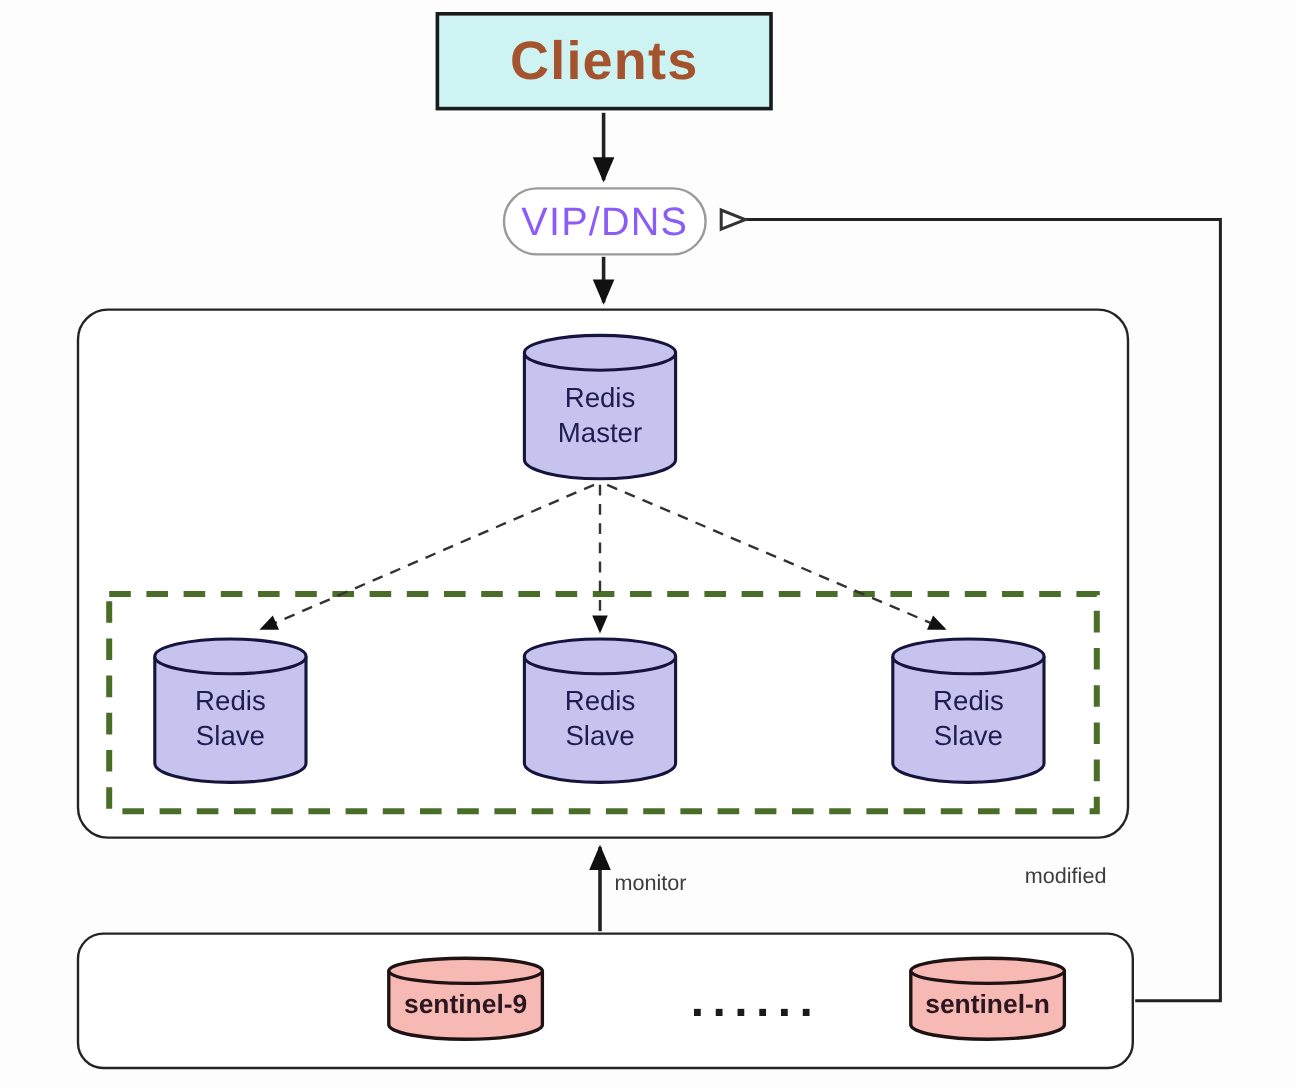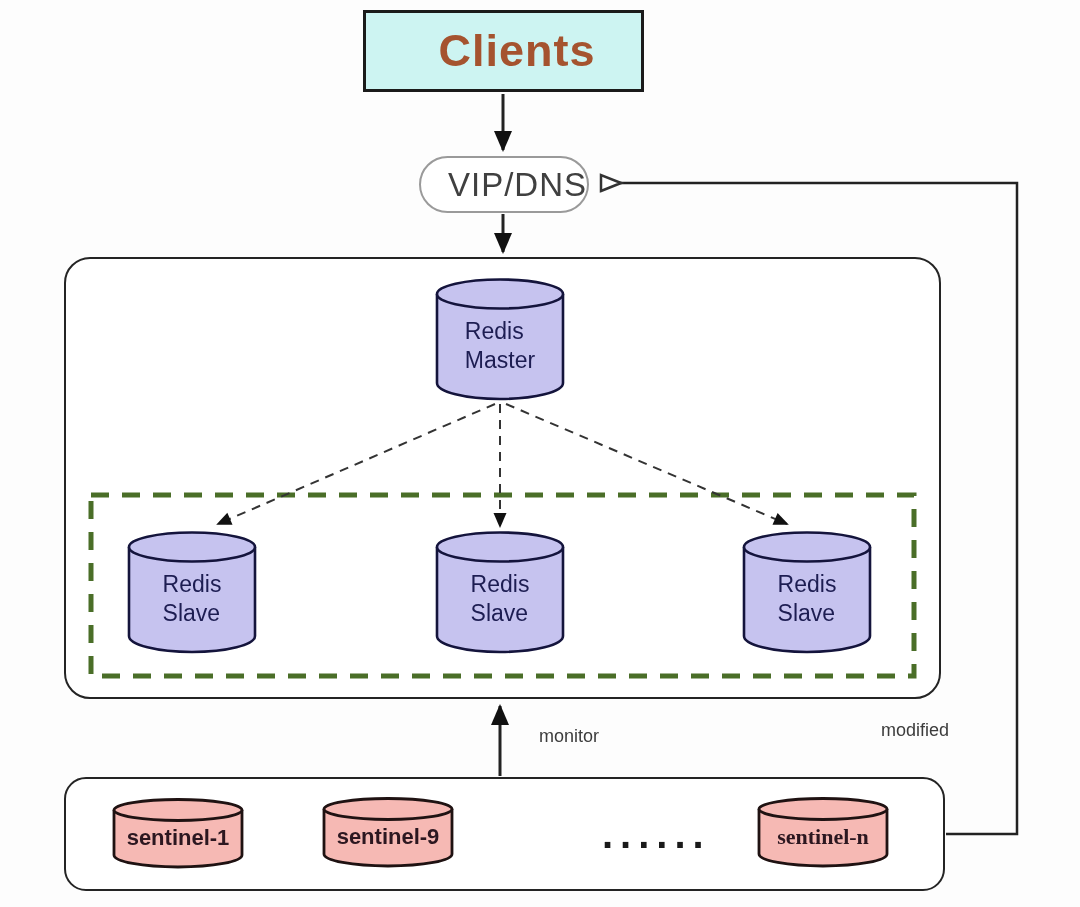--- a/index.html
+++ b/index.html
@@ -8,58 +8,58 @@
     font-family:"Liberation Sans", sans-serif;overflow:hidden;
   }
   .stage{position:absolute;inset:0;}
   
   .wires{position:absolute;left:0;top:0;width:1080px;height:907px;z-index:1;}
   .solid{stroke:var(--color-ink,#222);stroke-width:3;fill:none;}
   .thin{stroke:var(--color-ink,#2e2e2e);stroke-width:2.5;fill:none;}
   .dash{stroke:#333;stroke-width:2;fill:none;stroke-dasharray:9 7;}
   .green-dash{fill:none;stroke:var(--color-green,#4a6e28);stroke-width:5;stroke-dasharray:18 13;}
   
-  .node,.label,.cyl{position:absolute;z-index:2;box-sizing:border-box;padding-left:27px;}
+  .node,.label,.cyl{position:absolute;z-index:2;box-sizing:border-box;}
   .clients{
     left:363px;top:10px;width:281px;height:82px;
     background:var(--color-cyan,#cdf4f2);border:3px solid #1b1b1b;
     display:flex;align-items:center;justify-content:center;
     color:var(--color-brown,#a5532f);font-size:45px;font-weight:bold;letter-spacing:1px;
   }
   .vip{
     left:419px;top:156px;width:170px;height:57px;border-radius:29px;
     background:#fff;border:2px solid #9a9a9a;
     display:flex;align-items:center;justify-content:center;
-    color:#404040;font-size:33px;letter-spacing:1px;
+    color:#8b5cf6;font-size:33px;letter-spacing:1px;
   }
   .bigbox{
     left:64px;top:257px;width:877px;height:442px;border-radius:26px;
     background:#fff;border:2.5px solid #242424;z-index:0;
   }
   .sentinelbox{
     left:64px;top:777px;width:881px;height:114px;border-radius:22px;
     background:#fff;border:2.5px solid #242424;z-index:0;
   }
   
   .cyl svg{position:absolute;left:0;top:0;width:100%;height:100%;}
   .cyl-purple path,.cyl-purple ellipse{fill:var(--color-purple,#c6c3ef);stroke:#14143c;stroke-width:2.6;}
   .cyl-pink path,.cyl-pink ellipse{fill:var(--color-pink,#f6b9b4);stroke:#1f1212;stroke-width:2.8;}
   .cyl-label{
     position:absolute;inset:0;display:flex;align-items:center;justify-content:center;
-    text-align:left;white-space:pre-line;z-index:3;
+    text-align:center;white-space:pre-line;z-index:3;
   }
   .cyl-purple .cyl-label{color:var(--color-navy,#1d1d52);font-size:23px;line-height:1.25;padding-top:12px;}
   .cyl-pink .cyl-label{color:#2c1720;font-size:22px;font-weight:600;padding-top:6px;}
   .master{left:435px;top:277px;width:130px;height:125px;}
   .slave1{left:127px;top:530px;width:130px;height:125px;}
   .slave2{left:435px;top:530px;width:130px;height:125px;}
   .slave3{left:742px;top:530px;width:130px;height:125px;}
   .sent1{left:112px;top:797px;width:132px;height:76px;}
   .sent2{left:322px;top:796px;width:132px;height:76px;}
-  .sentn{left:757px;top:796px;width:132px;height:76px;font-family:Liberation Serif, serif;}
+  .sentn{left:757px;top:796px;width:132px;height:76px;}
   
   .edge-label{color:#3c3c3c;font-size:18px;z-index:2;}
   .monitor-label{left:512px;top:726px;}
   .modified-label{left:854px;top:720px;}
   .ellipsis{
     left:575px;top:812px;width:110px;text-align:center;z-index:2;
     color:#1a1a1a;font-size:40px;font-weight:bold;letter-spacing:7px;line-height:44px;
   }
 </style>
 </head>
@@ -134,27 +134,20 @@
 
   <div class="cyl cyl-purple slave3">
     <svg viewBox="0 0 130 125">
       <path d="M2,17 V106 A63,16 0 0 0 128,106 V17"></path>
       <ellipse cx="65" cy="17" rx="63" ry="14.5"></ellipse>
     </svg>
     <div class="cyl-label">Redis
 Slave</div>
   </div>
 
-  <div class="cyl cyl-pink sent1">
-    <svg viewBox="0 0 132 76">
-      <path d="M2,13 V58 A64,12 0 0 0 130,58 V13"></path>
-      <ellipse cx="66" cy="13" rx="64" ry="10.5"></ellipse>
-    </svg>
-    <div class="cyl-label">sentinel-1</div>
-  </div>
 
   <div class="cyl cyl-pink sent2">
     <svg viewBox="0 0 132 76">
       <path d="M2,13 V58 A64,12 0 0 0 130,58 V13"></path>
       <ellipse cx="66" cy="13" rx="64" ry="10.5"></ellipse>
     </svg>
     <div class="cyl-label">sentinel-9</div>
   </div>
 
   <div class="cyl cyl-pink sentn">

